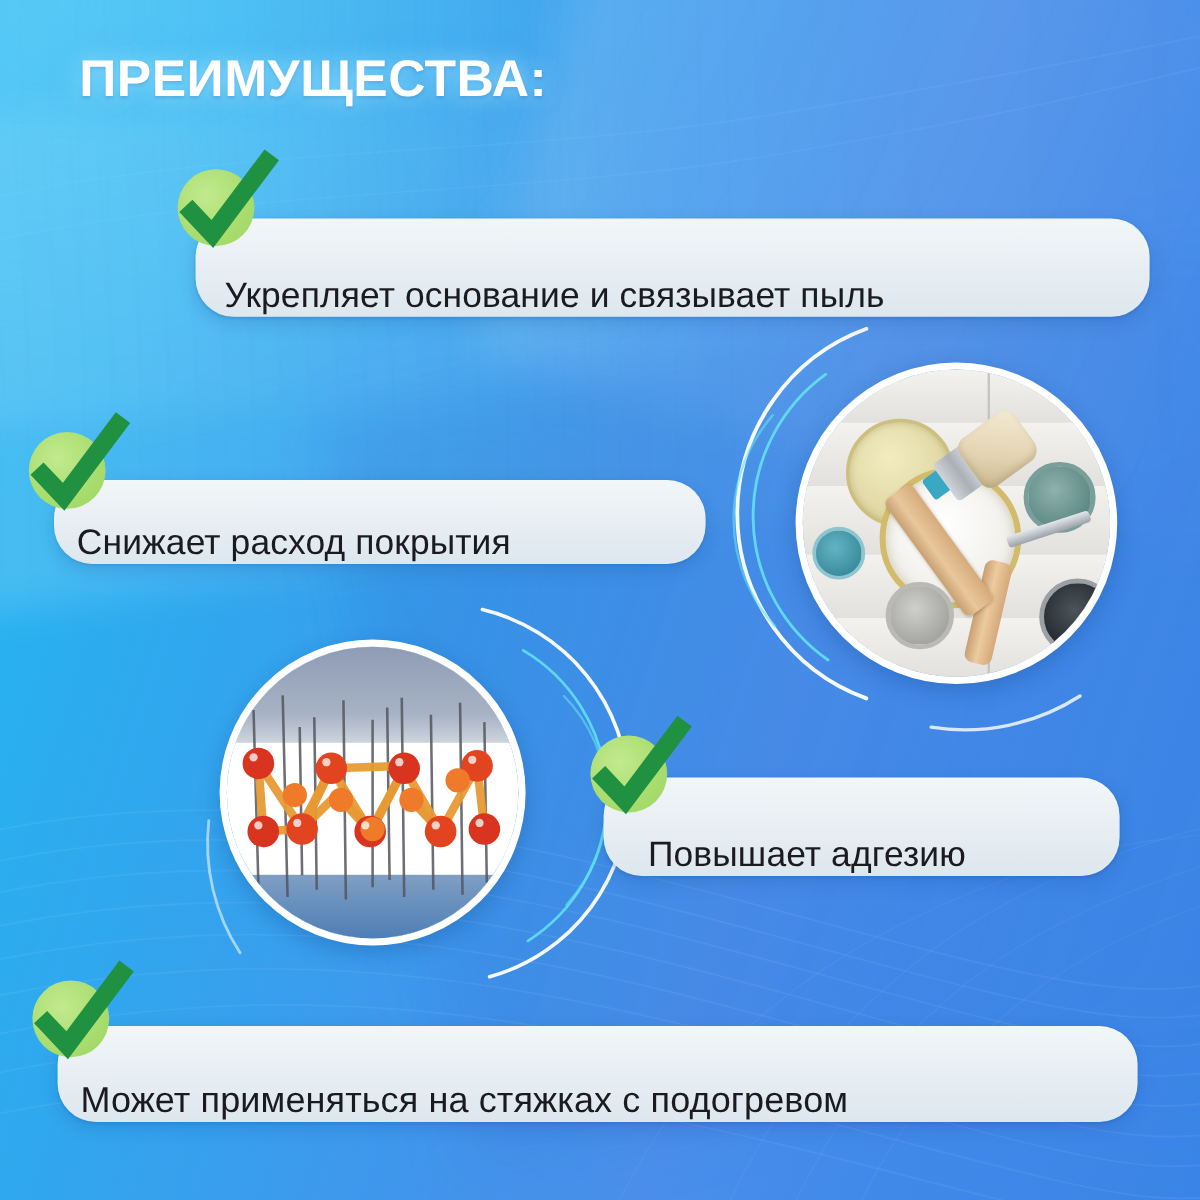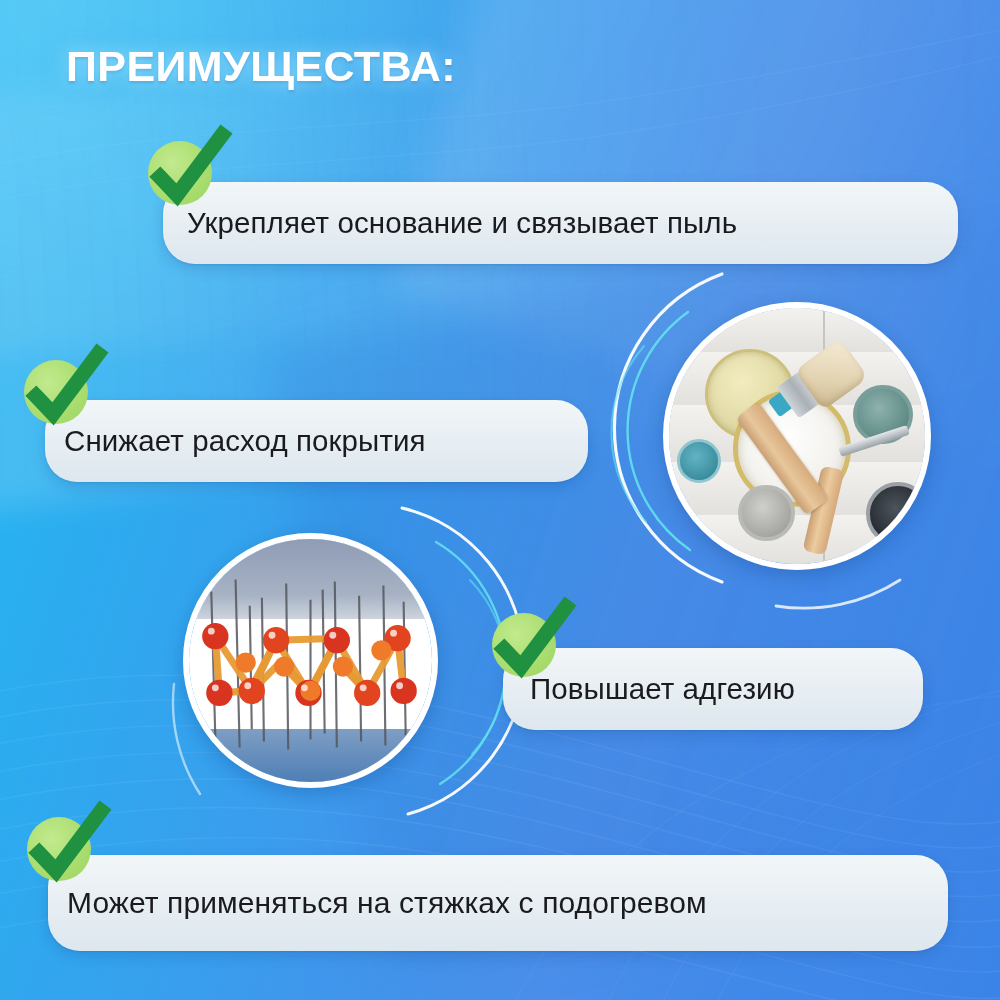--- a/index.html
+++ b/index.html
@@ -98,44 +98,44 @@
                  0 0 34px rgba(120,200,255,0.45),
                  0 2px 3px rgba(20,70,140,0.28);
     white-space: nowrap;
     font-stretch: condensed;
   }
 
   
   .card {
     position: absolute;
     display: flex;
-    align-items: center;
+    align-items: flex-end;
     border-radius: 32px;
     background: linear-gradient(180deg, #f2f6f8 0%, #e7eef3 52%, #dde7ee 100%);
     box-shadow: 0 5px 14px rgba(20,70,140,0.20),
                 0 1px 2px rgba(20,70,140,0.14);
   }
   .card-text {
     color: #1b1b1f;
     font-size: 29px;
     font-weight: 400;
     white-space: nowrap;
     letter-spacing: 0.1px;
   }
 
   .card-1 { left: 163px;  top: 182px; width: 795px;  height: 82px; }
   .card-1 .card-text { margin-left: 24px; font-size: 29.5px; }
 
-  .card-2 { left: 45px;   top: 400px; width: 543px;  height: 82px; }
+  .card-2 { left: 45px;   top: 400px; width: 543px;  height: 70px; }
   .card-2 .card-text { margin-left: 19px; font-size: 29.5px; }
 
-  .card-3 { left: 503px;  top: 648px; width: 420px;  height: 82px; }
+  .card-3 { left: 503px;  top: 648px; width: 420px;  height: 82px; padding-left: 10px; }
   .card-3 .card-text { margin-left: 27px; font-size: 29.5px; }
 
-  .card-4 { left: 48px;   top: 855px; width: 900px;  height: 96px; }
+  .card-4 { left: 48px;   top: 855px; width: 900px;  height: 80px; }
   .card-4 .card-text { margin-left: 19px; font-size: 30px; }
 
   
   .check {
     position: absolute;
     width: 64px;
     height: 64px;
     pointer-events: none;
   }
   .check .disc {

